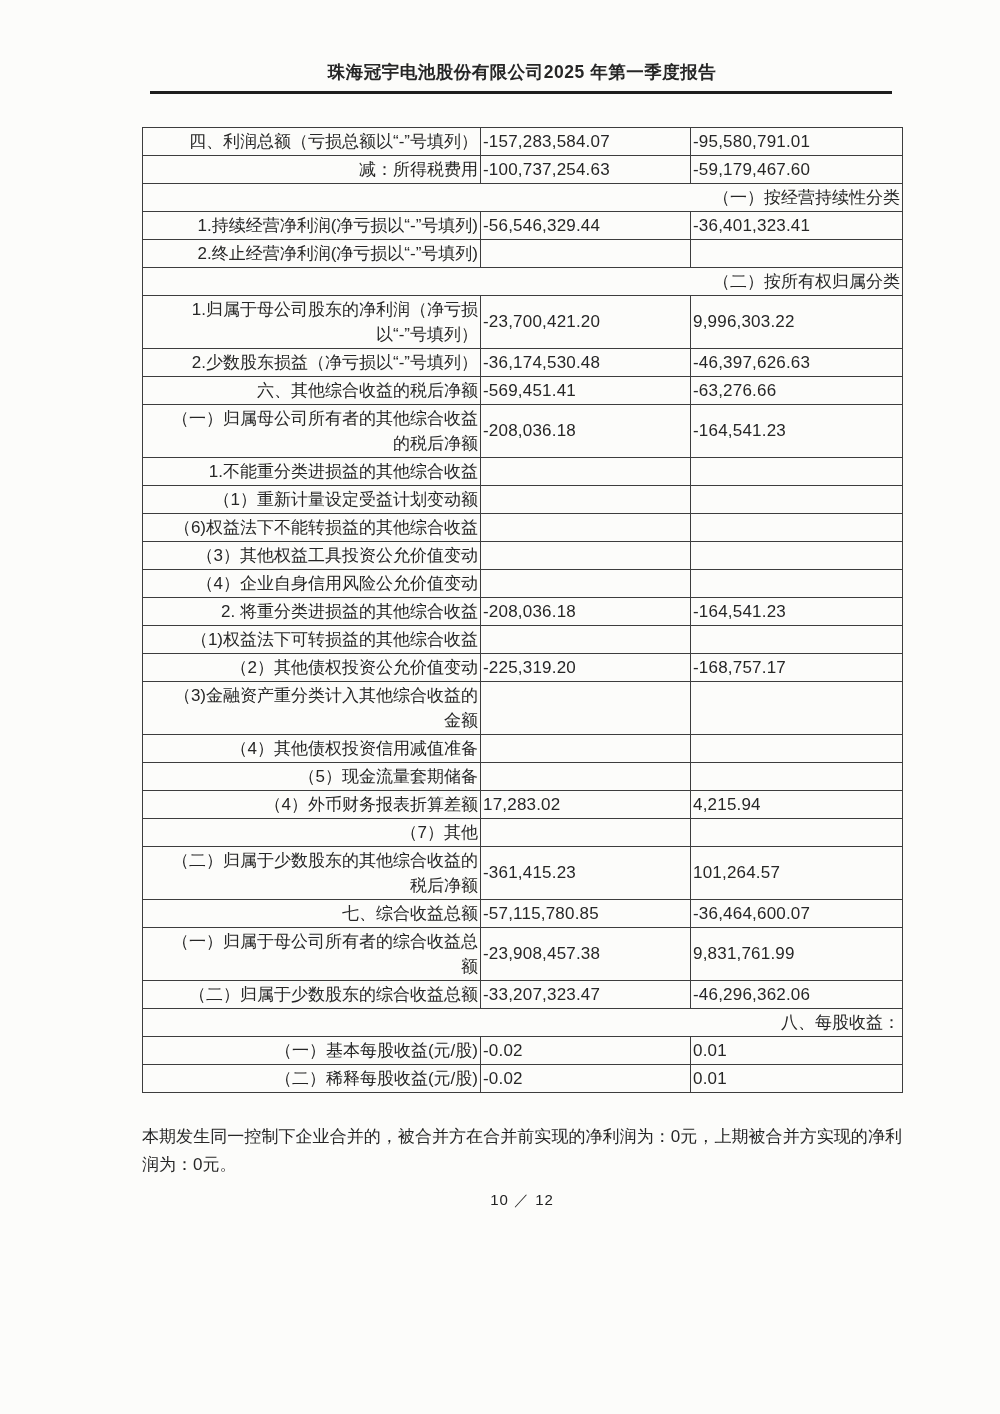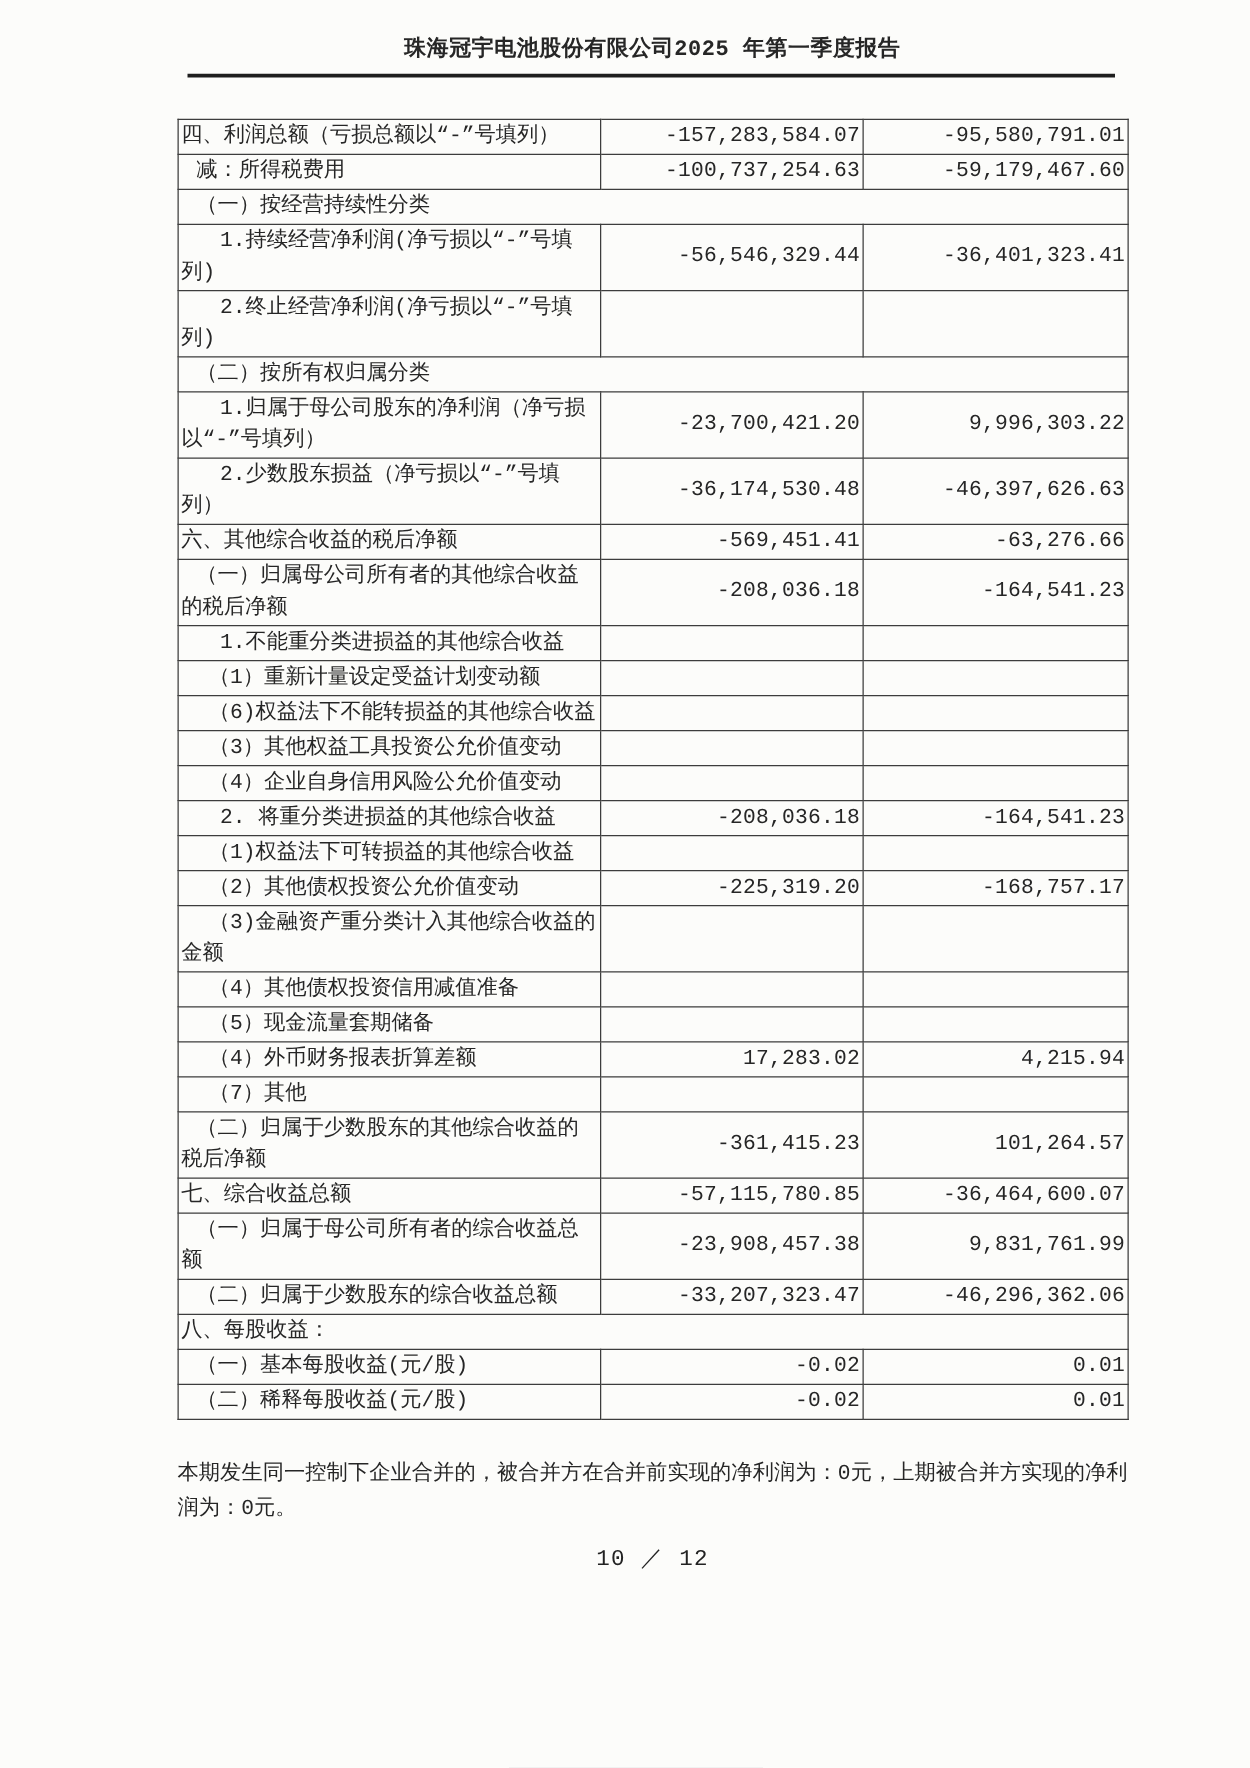--- a/index.html
+++ b/index.html
@@ -1,23 +1,23 @@
 <!DOCTYPE html>
 <html><head>
 <meta charset="utf-8">
 <style>
   html,body { margin:0; padding:0; background:#e9e9e9; }
   .page {
     width:1000px; height:1414px;
     background:#fcfcfa;
     color:#262626;
-    font-family:Liberation Mono, monospace;
+    font-family:Liberation Sans, sans-serif;
     position:relative;
     box-sizing:border-box;
-    padding-top:28px;
+    padding-top:60px;
     margin:0 auto;
     overflow:hidden;
   }
   .content { width:760px; margin-left:142px; }
   .doc-title {
     text-align:center;
     font-weight:bold;
     font-size:17.5px;
     letter-spacing:0.5px;
     line-height:24px;
@@ -32,36 +32,36 @@
   }
   table.fin td {
     border:1px solid #3d3d3d;
     font-size:17px;
     line-height:25px;
     padding:1px 2px;
     vertical-align:middle;
     word-break:break-all;
   }
   table.fin tr { height:28px; }
-  td.lbl { text-align:left; }
-  td.val { text-align:right; padding-right:9px; font-size:16.5px; letter-spacing:0.2px; }
+  td.lbl { text-align:right; }
+  td.val { padding-right:9px; font-size:16.5px; letter-spacing:0.2px; }
   .ind0 { padding-left:3px; }
   .ind1 { padding-left:3px; text-indent:12px; }
   .ind2 { padding-left:3px; text-indent:22px; }
   .ind3 { padding-left:3px; text-indent:31px; }
   .note {
     margin:30px 0 0 0;
     font-size:17px;
     line-height:28px;
     text-align:justify;
   }
   .pagenum {
     text-align:center;
     margin-top:12px;
-    font-size:18px;
+    font-size:15px;
     letter-spacing:1px;
     color:#222;
   }
 </style>
 </head>
 <body>
 
 <div class="page">
   <div class="content">
 

